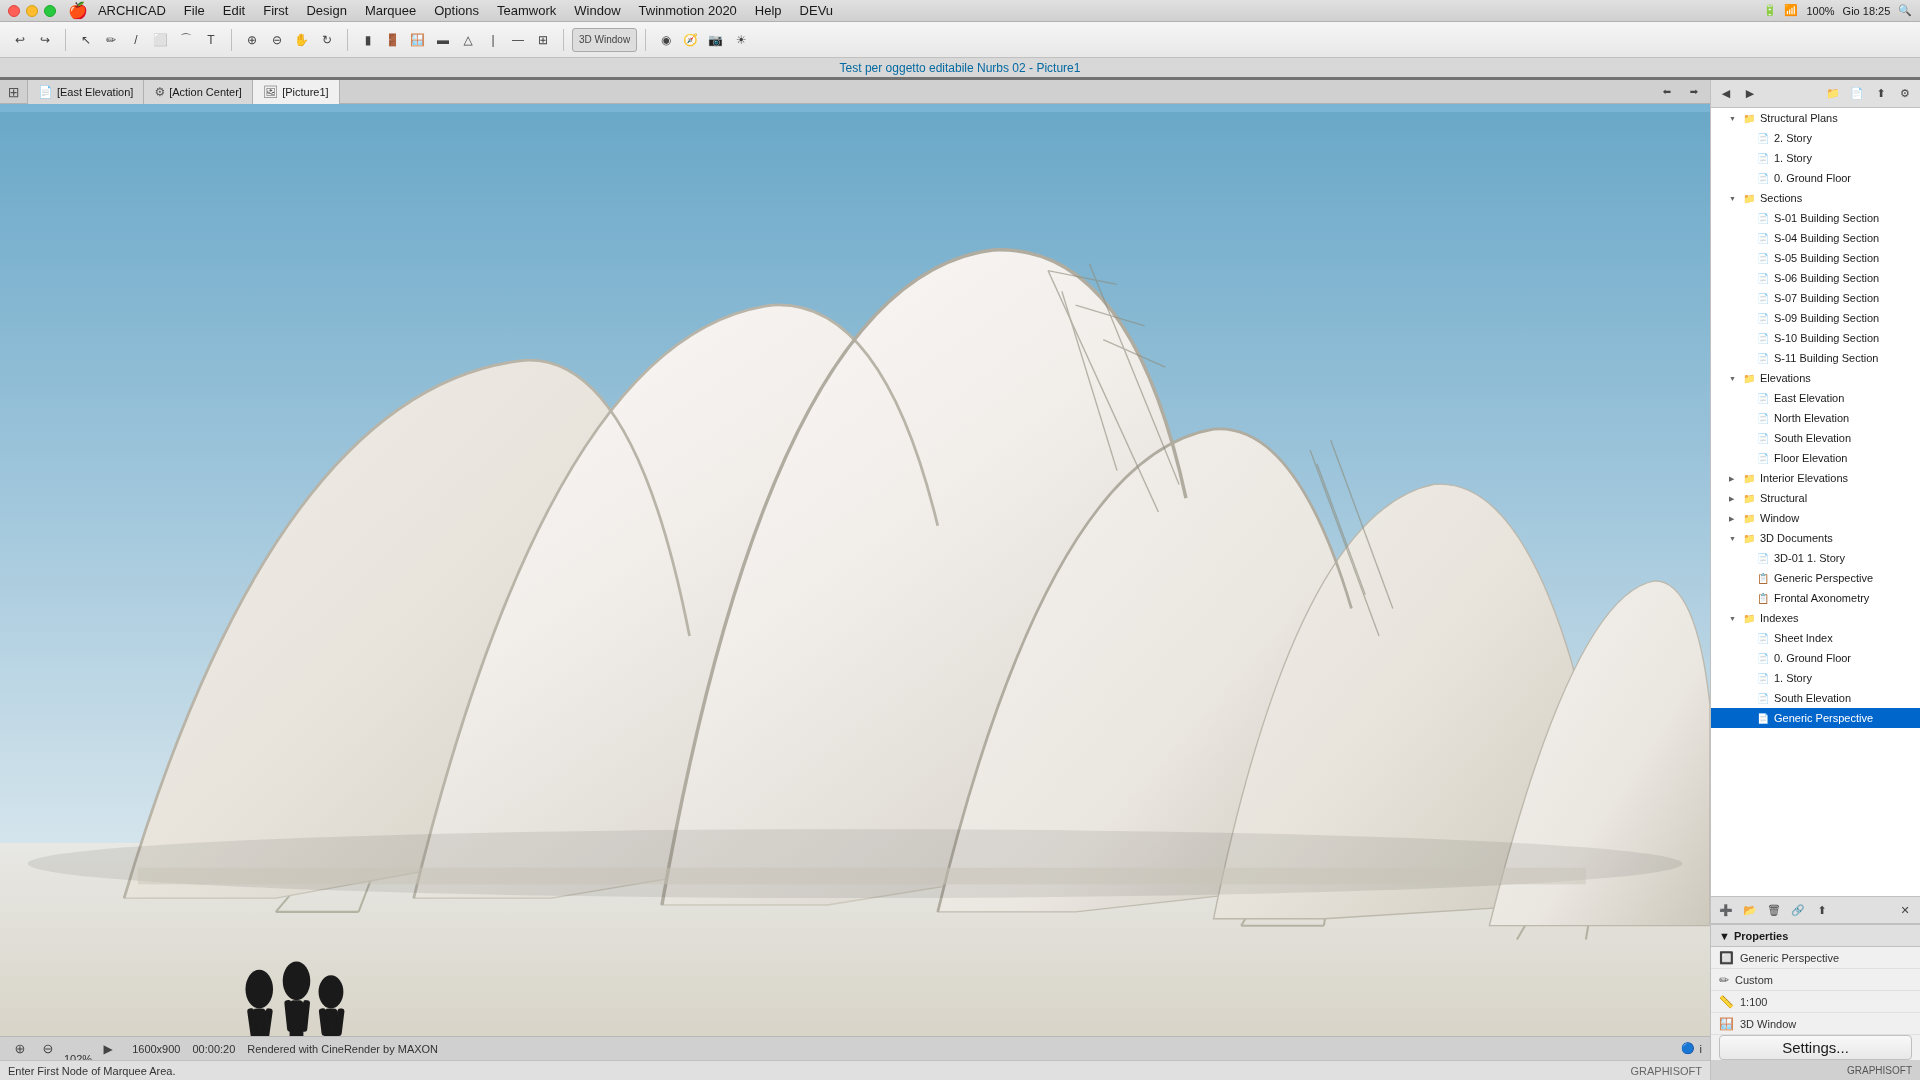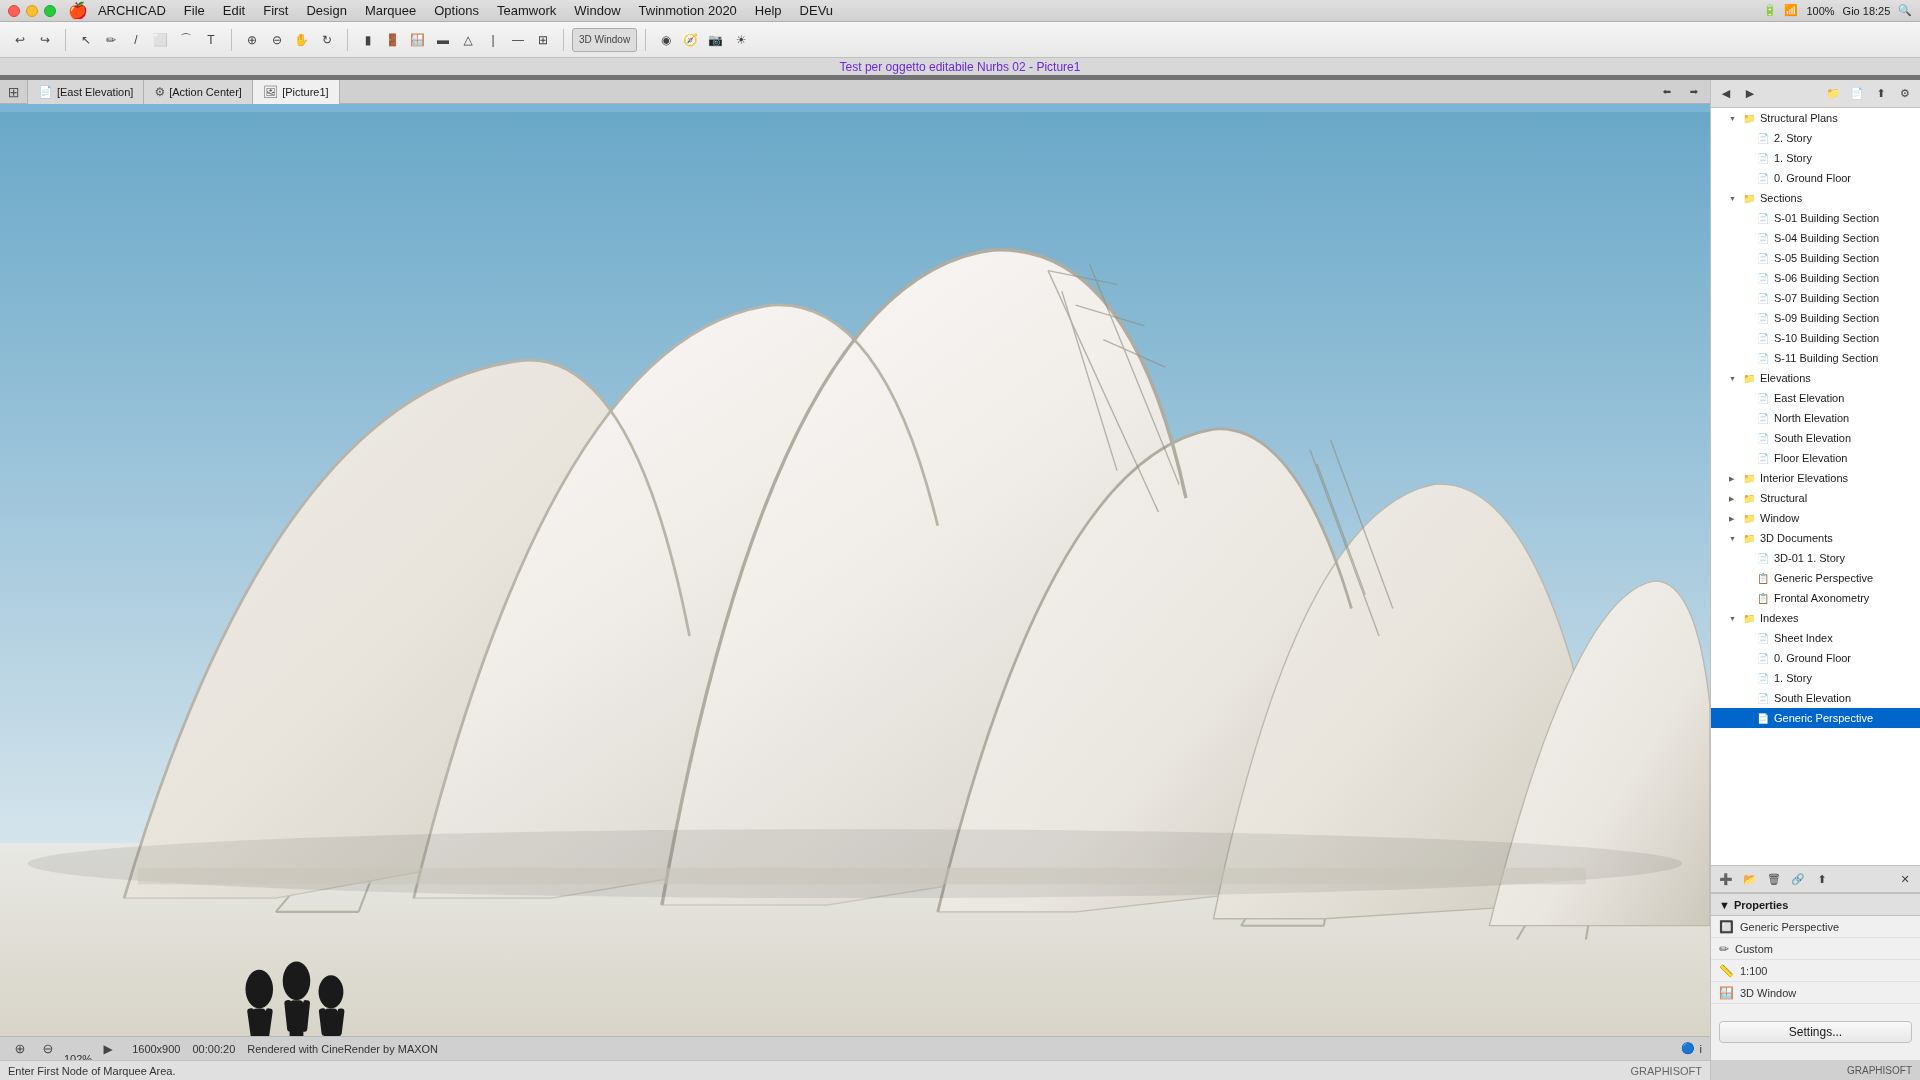--- a/index.html
+++ b/index.html
@@ -47,24 +47,24 @@
     }
     .toolbar-group { display: flex; align-items: center; gap: 1px; }
 
     
     .title-bar {
       height: 22px;
       background: #d8d8d8;
       display: flex;
       align-items: center;
       justify-content: center;
-      border-bottom: 5px solid #737373;
+      border-bottom: 3px solid #737373;
       font-size: 12px;
       font-weight: 500;
-      color: #6d28d9;
+      color: #0369a1;
     }
 
     
     .main-area {
       display: flex;
       flex: 1;
       overflow: hidden;
     }
 
     
@@ -220,26 +220,26 @@
       height: 22px;
       padding: 0 8px;
       font-size: 11px;
       border-bottom: 1px solid #e0e0e0;
       gap: 6px;
     }
     .properties-icon { font-size: 12px; color: #555; }
     .properties-label { color: #333; }
 
     .settings-btn {
-      margin: 17px 8px;
+      margin: 0 8px;
       padding: 3px 28px;
       background: linear-gradient(180deg, #f8f8f8, #e8e8e8);
       border: 1px solid #c0c0c0;
       border-radius: 4px;
-      font-size: 12px;
+      font-size: 15px;
       cursor: pointer;
       text-align: center;
     }
 
     
     .panel-actions {
       height: 28px;
       background: #e0e0e0;
       border-top: 1px solid #c0c0c0;
       border-bottom: 1px solid #c0c0c0;

